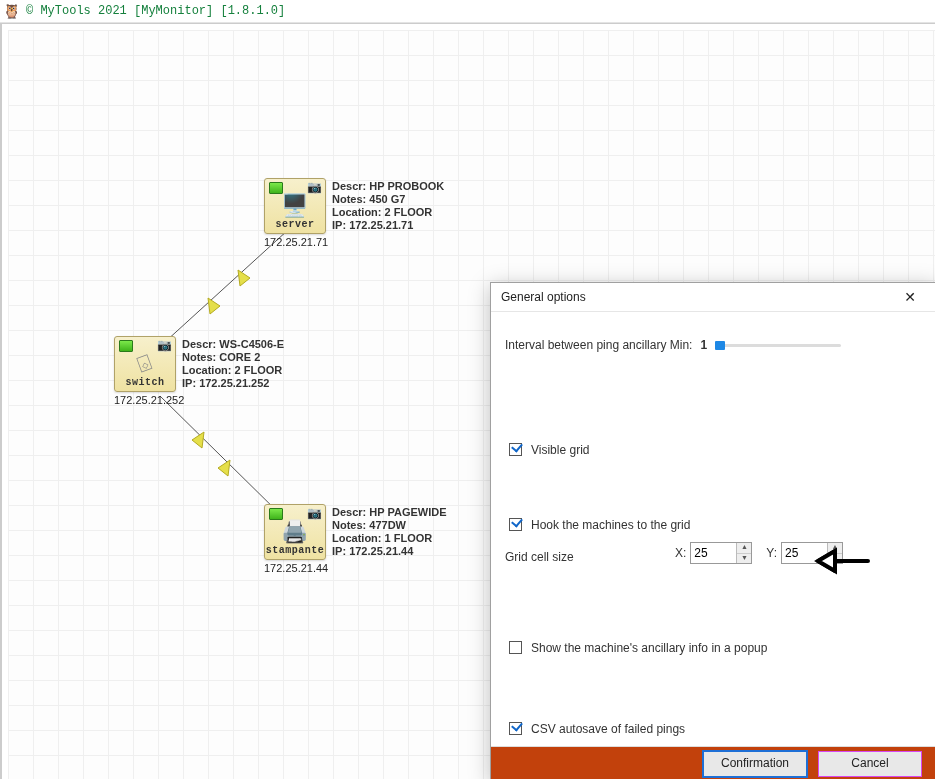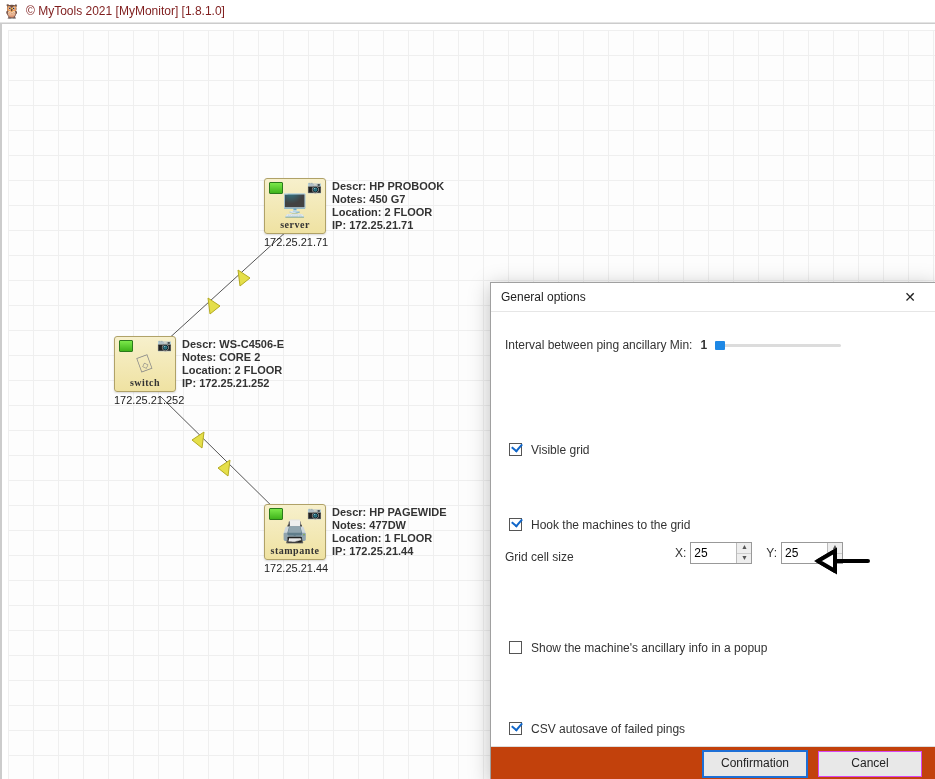--- a/index.html
+++ b/index.html
@@ -31,21 +31,21 @@
   }
   .titlebar .app-icon {
     width: 16px;
     height: 16px;
     display: flex;
     align-items: center;
     justify-content: center;
     font-size: 14px;
     line-height: 14px;
   }
-  .titlebar .title-text { font-size: 12px; color: #7f1d1d; }
+  .titlebar .title-text { font-size: 12px; color: #15803d; font-family: Liberation Mono, monospace; }
 
   
   .canvas-wrap {
     position: absolute;
     left: 0;
     top: 22px;
     right: 0;
     bottom: 0;
     border-left: 2px solid #ccc;
     border-top: 2px solid #ccc;
@@ -109,21 +109,21 @@
     font-size: 12px;
     line-height: 12px;
     color: #000;
   }
   .node-icon .glyph {
     font-size: 22px;
     line-height: 22px;
     margin-bottom: 2px;
   }
   .node-icon .type-label {
-    font-family: Liberation Serif, serif;
+    font-family: Liberation Mono, monospace;
     font-weight: bold;
     font-size: 10px;
     color: #333;
     padding-bottom: 3px;
     letter-spacing: 0.5px;
   }
   .node-ip {
     font-size: 11px;
     text-align: center;
     margin-top: 2px;

